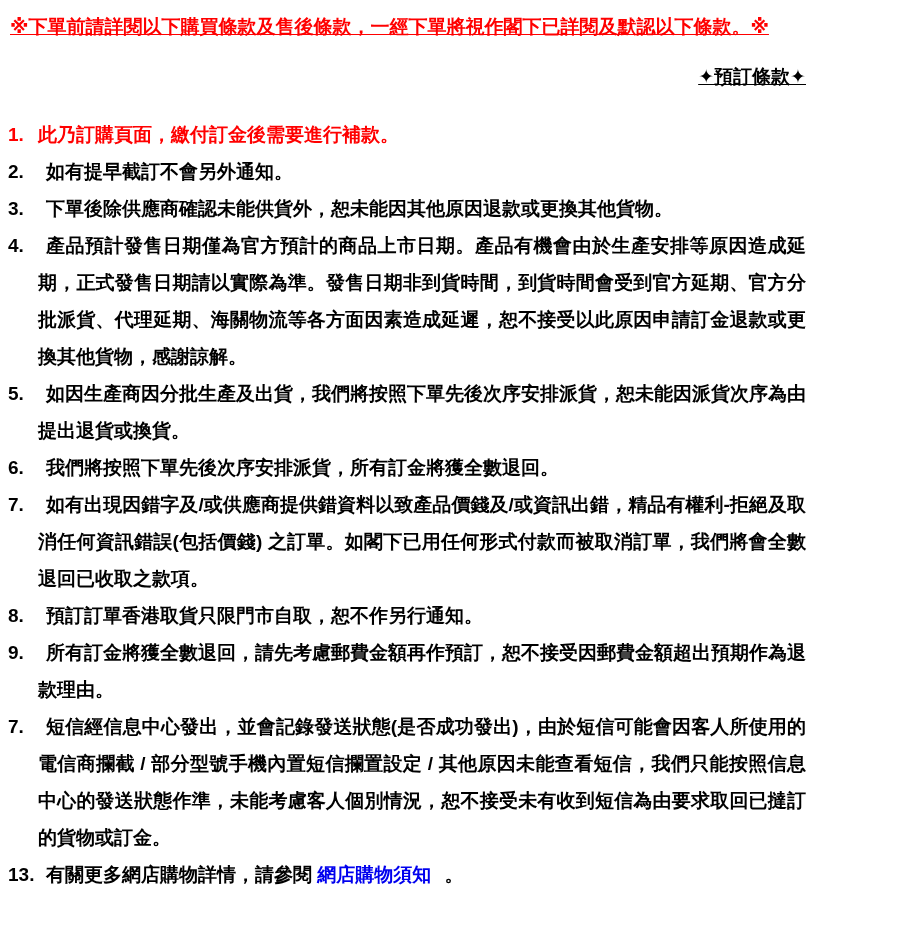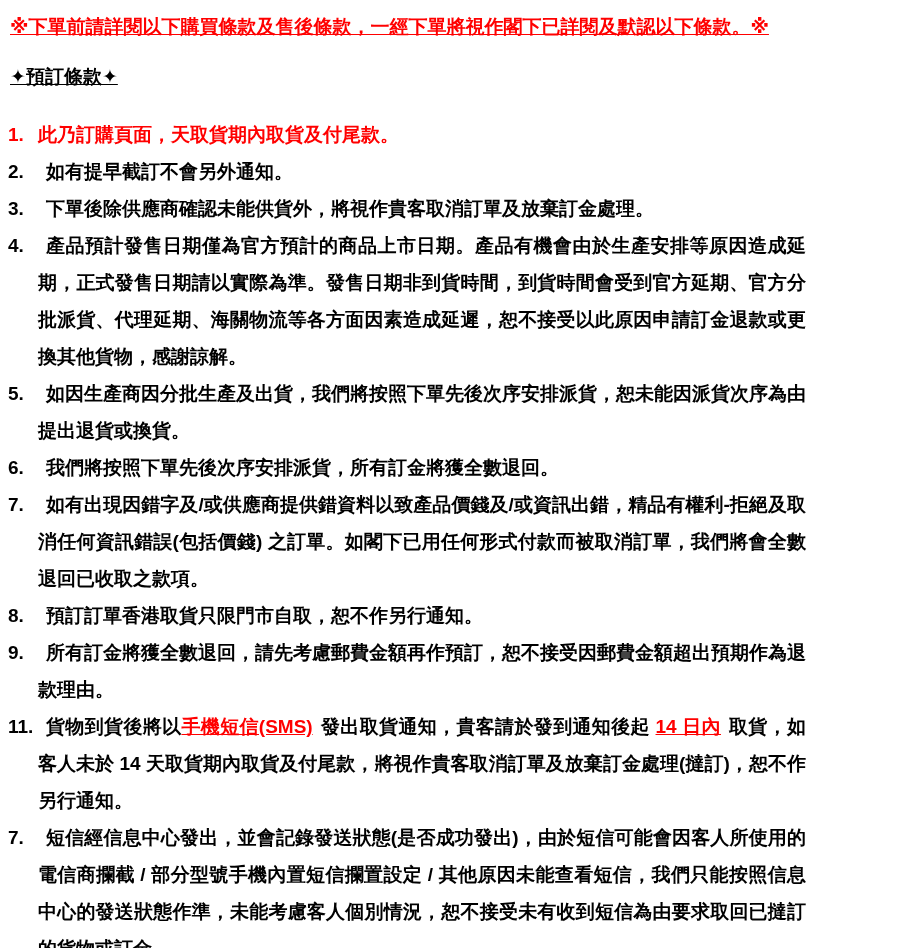--- a/index.html
+++ b/index.html
@@ -26,20 +26,21 @@
     color:var(--red);
     text-decoration:underline;
     font-size:19px;
     line-height:26px;
     margin:2px 0 24px 2px;
   }
   .section-title{
     font-size:19px;
     text-decoration:underline;
     margin:0 0 26px 2px;
+    text-align:right;
   }
   .terms{
     list-style:none;
     margin:0;
     padding:0;
   }
   .term{
     display:flex;
     font-size:19px;
     line-height:37px;
@@ -63,29 +64,29 @@
 <body>
 
 <div class="page">
   <div class="header">※下單前請詳閱以下購買條款及售後條款，一經下單將視作閣下已詳閱及默認以下條款。※</div>
 
   <div class="section-title">✦預訂條款✦</div>
 
   <ol class="terms">
       <li class="term">
         <span class="num red">1.</span>
-        <span class="content"><span class="seg-red">此乃訂購頁面，天取貨期內取貨及付尾款。</span></span>
+        <span class="content"><span class="seg-red">此乃訂購頁面，繳付訂金後需要進行補款。</span></span>
       </li>
       <li class="term">
         <span class="num">2.</span>
         <span class="content"><span class="seg-normal">如有提早截訂不會另外通知。</span></span>
       </li>
       <li class="term">
         <span class="num">3.</span>
-        <span class="content"><span class="seg-normal">下單後除供應商確認未能供貨外，將視作貴客取消訂單及放棄訂金處理。</span></span>
+        <span class="content"><span class="seg-normal">下單後除供應商確認未能供貨外，恕未能因其他原因退款或更換其他貨物。</span></span>
       </li>
       <li class="term">
         <span class="num">4.</span>
         <span class="content"><span class="seg-normal">產品預計發售日期僅為官方預計的商品上市日期。產品有機會由於生產安排等原因造成延期，正式發售日期請以實際為準。發售日期非到貨時間，到貨時間會受到官方延期、官方分批派貨、代理延期、海關物流等各方面因素造成延遲，恕不接受以此原因申請訂金退款或更換其他貨物，感謝諒解。</span></span>
       </li>
       <li class="term">
         <span class="num">5.</span>
         <span class="content"><span class="seg-normal">如因生產商因分批生產及出貨，我們將按照下單先後次序安排派貨，恕未能因派貨次序為由提出退貨或換貨。</span></span>
       </li>
       <li class="term">
@@ -98,24 +99,20 @@
       </li>
       <li class="term">
         <span class="num">8.</span>
         <span class="content"><span class="seg-normal">預訂訂單香港取貨只限門市自取，恕不作另行通知。</span></span>
       </li>
       <li class="term">
         <span class="num">9.</span>
         <span class="content"><span class="seg-normal">所有訂金將獲全數退回，請先考慮郵費金額再作預訂，恕不接受因郵費金額超出預期作為退款理由。</span></span>
       </li>
       <li class="term">
-        <span class="num">11.</span>
-        <span class="content"><span class="seg-normal">貨物到貨後將以</span><span class="seg-red-underline">手機短信(SMS)</span><span class="seg-normal">發出取貨通知，貴客請於發到通知後起 </span><span class="seg-red-underline">14 日內</span><span class="seg-normal">取貨，如客人未於 14 天取貨期內取貨及付尾款，將視作貴客取消訂單及放棄訂金處理(撻訂)，恕不作另行通知。</span></span>
-      </li>
-      <li class="term">
         <span class="num">7.</span>
         <span class="content"><span class="seg-normal">短信經信息中心發出，並會記錄發送狀態(是否成功發出)，由於短信可能會因客人所使用的電信商攔截 / 部分型號手機內置短信攔置設定 / 其他原因未能查看短信，我們只能按照信息中心的發送狀態作準，未能考慮客人個別情況，恕不接受未有收到短信為由要求取回已撻訂的貨物或訂金。</span></span>
       </li>
       <li class="term">
         <span class="num">13.</span>
         <span class="content"><span class="seg-normal">有關更多網店購物詳情，請參閱 </span><span class="seg-link">網店購物須知</span><span class="seg-normal"> 。</span></span>
       </li>
     </ol>
 </div>
 

